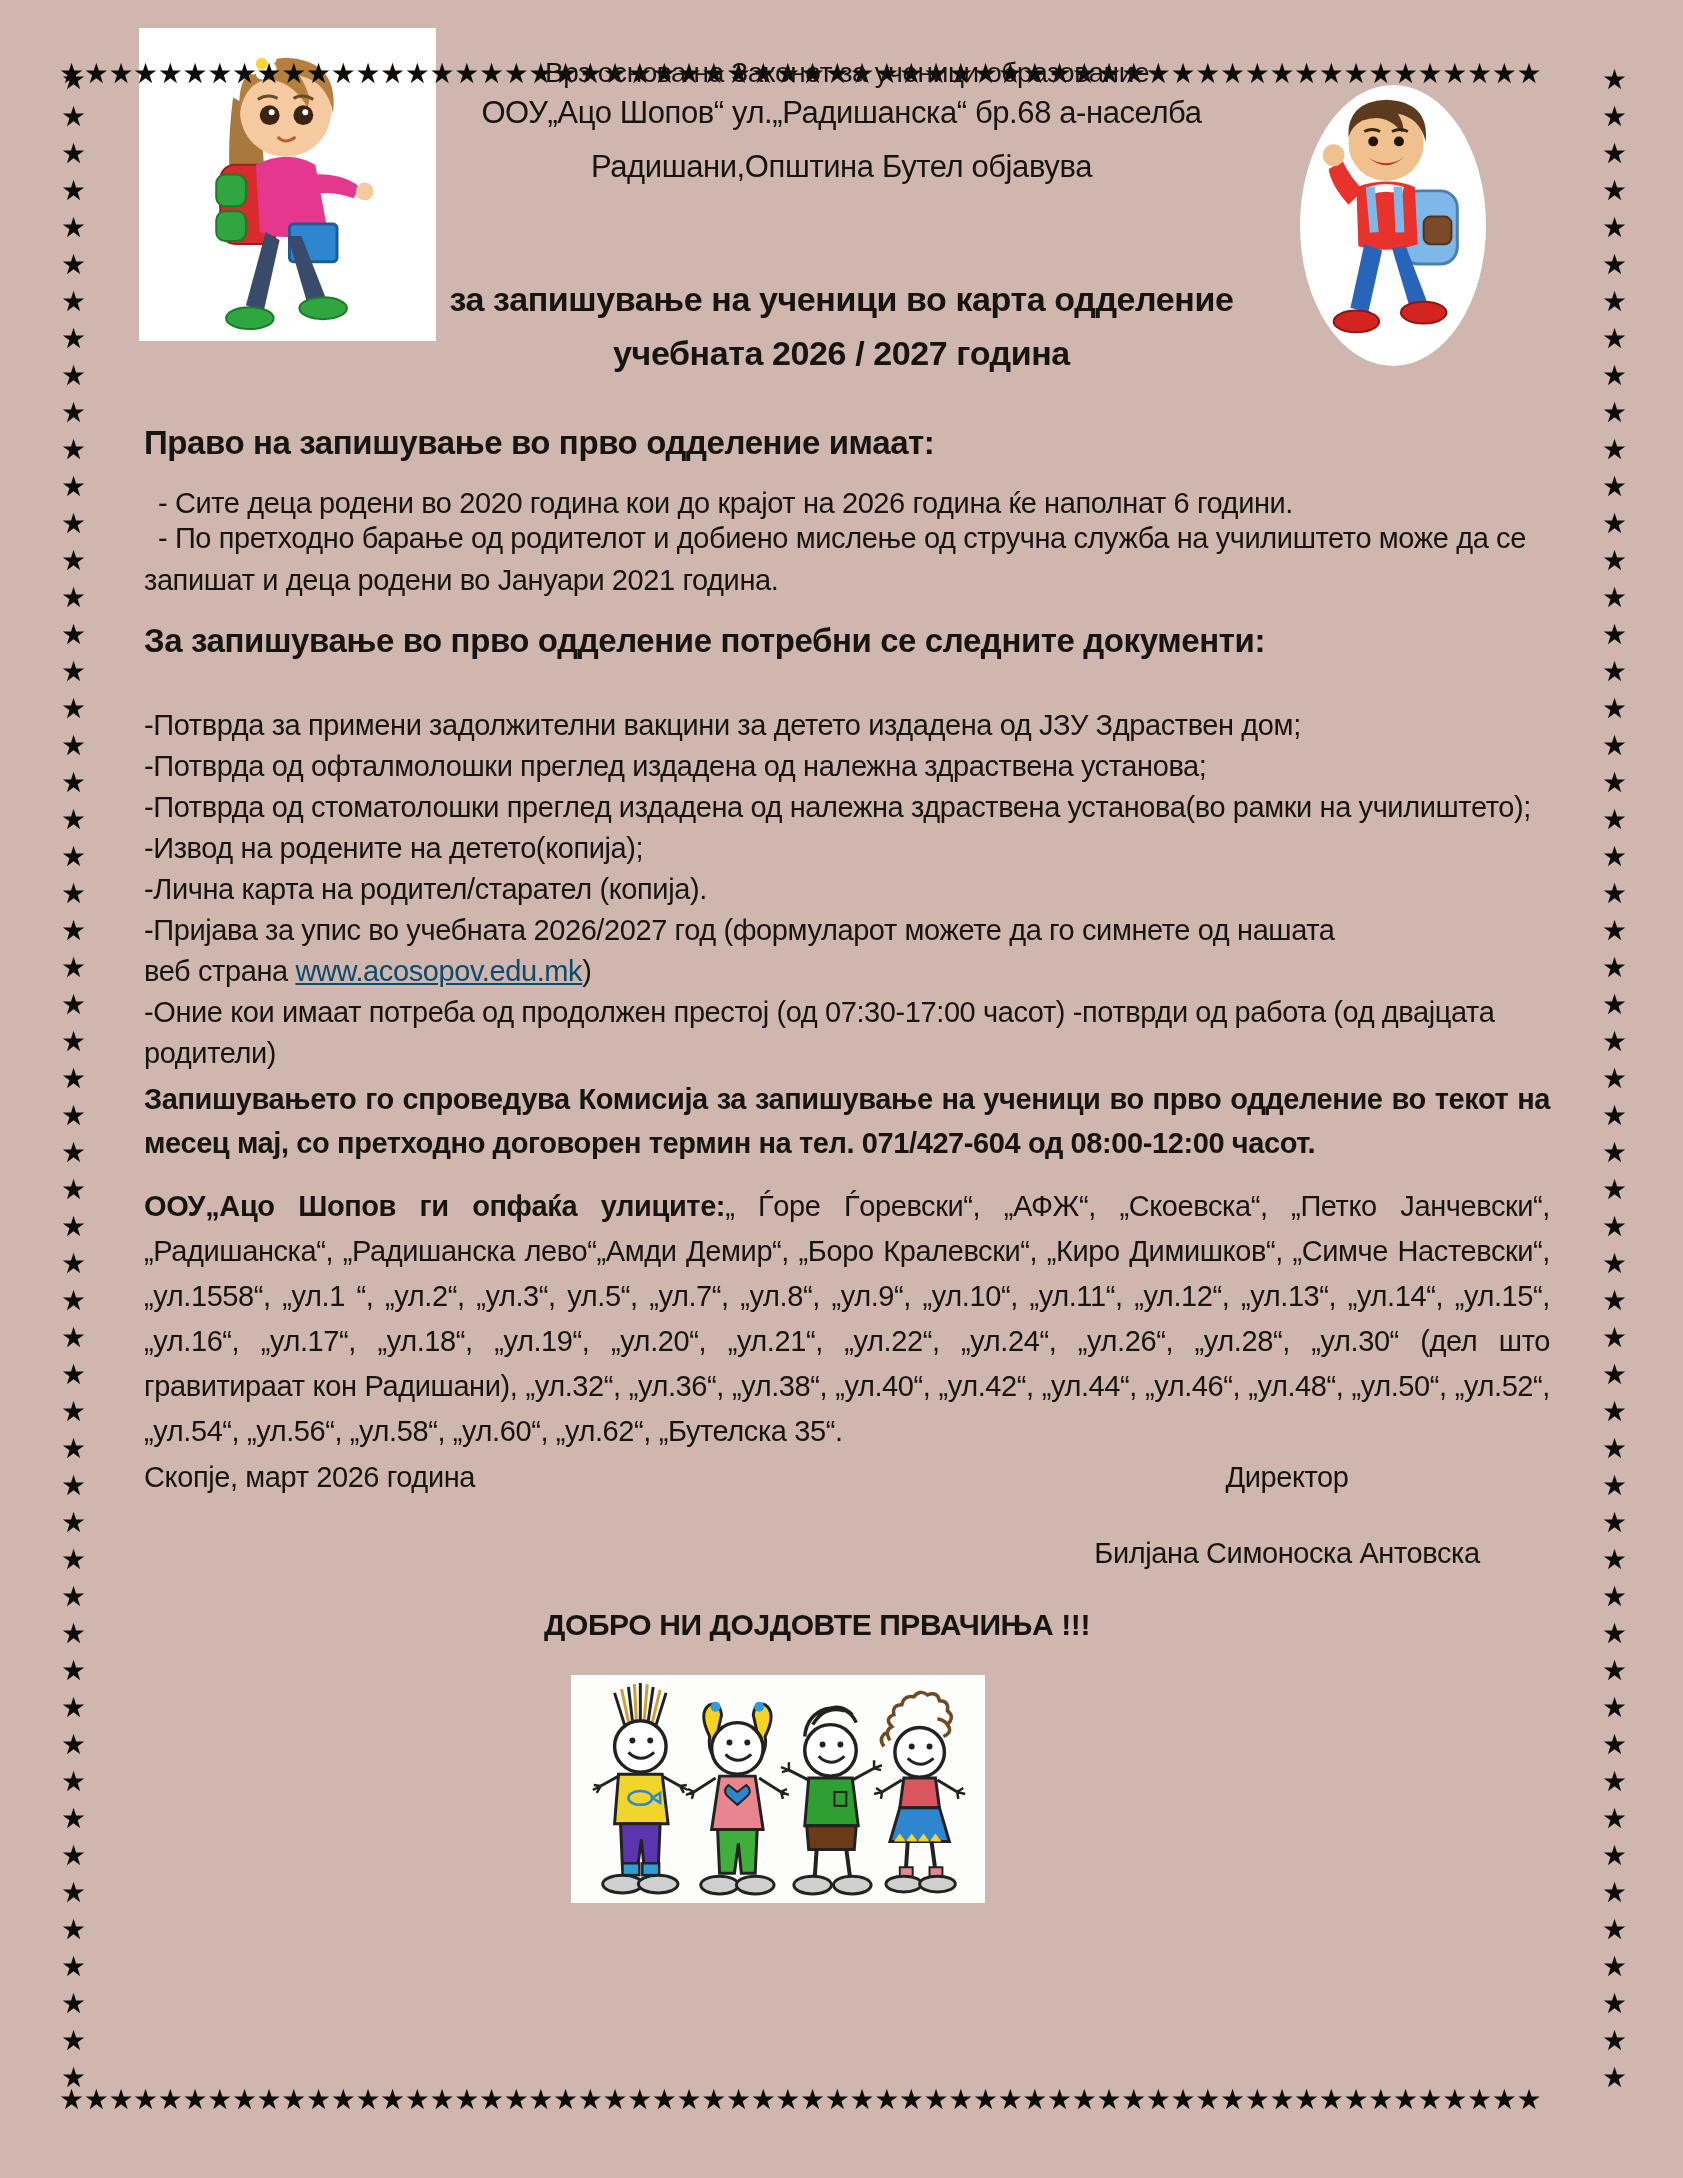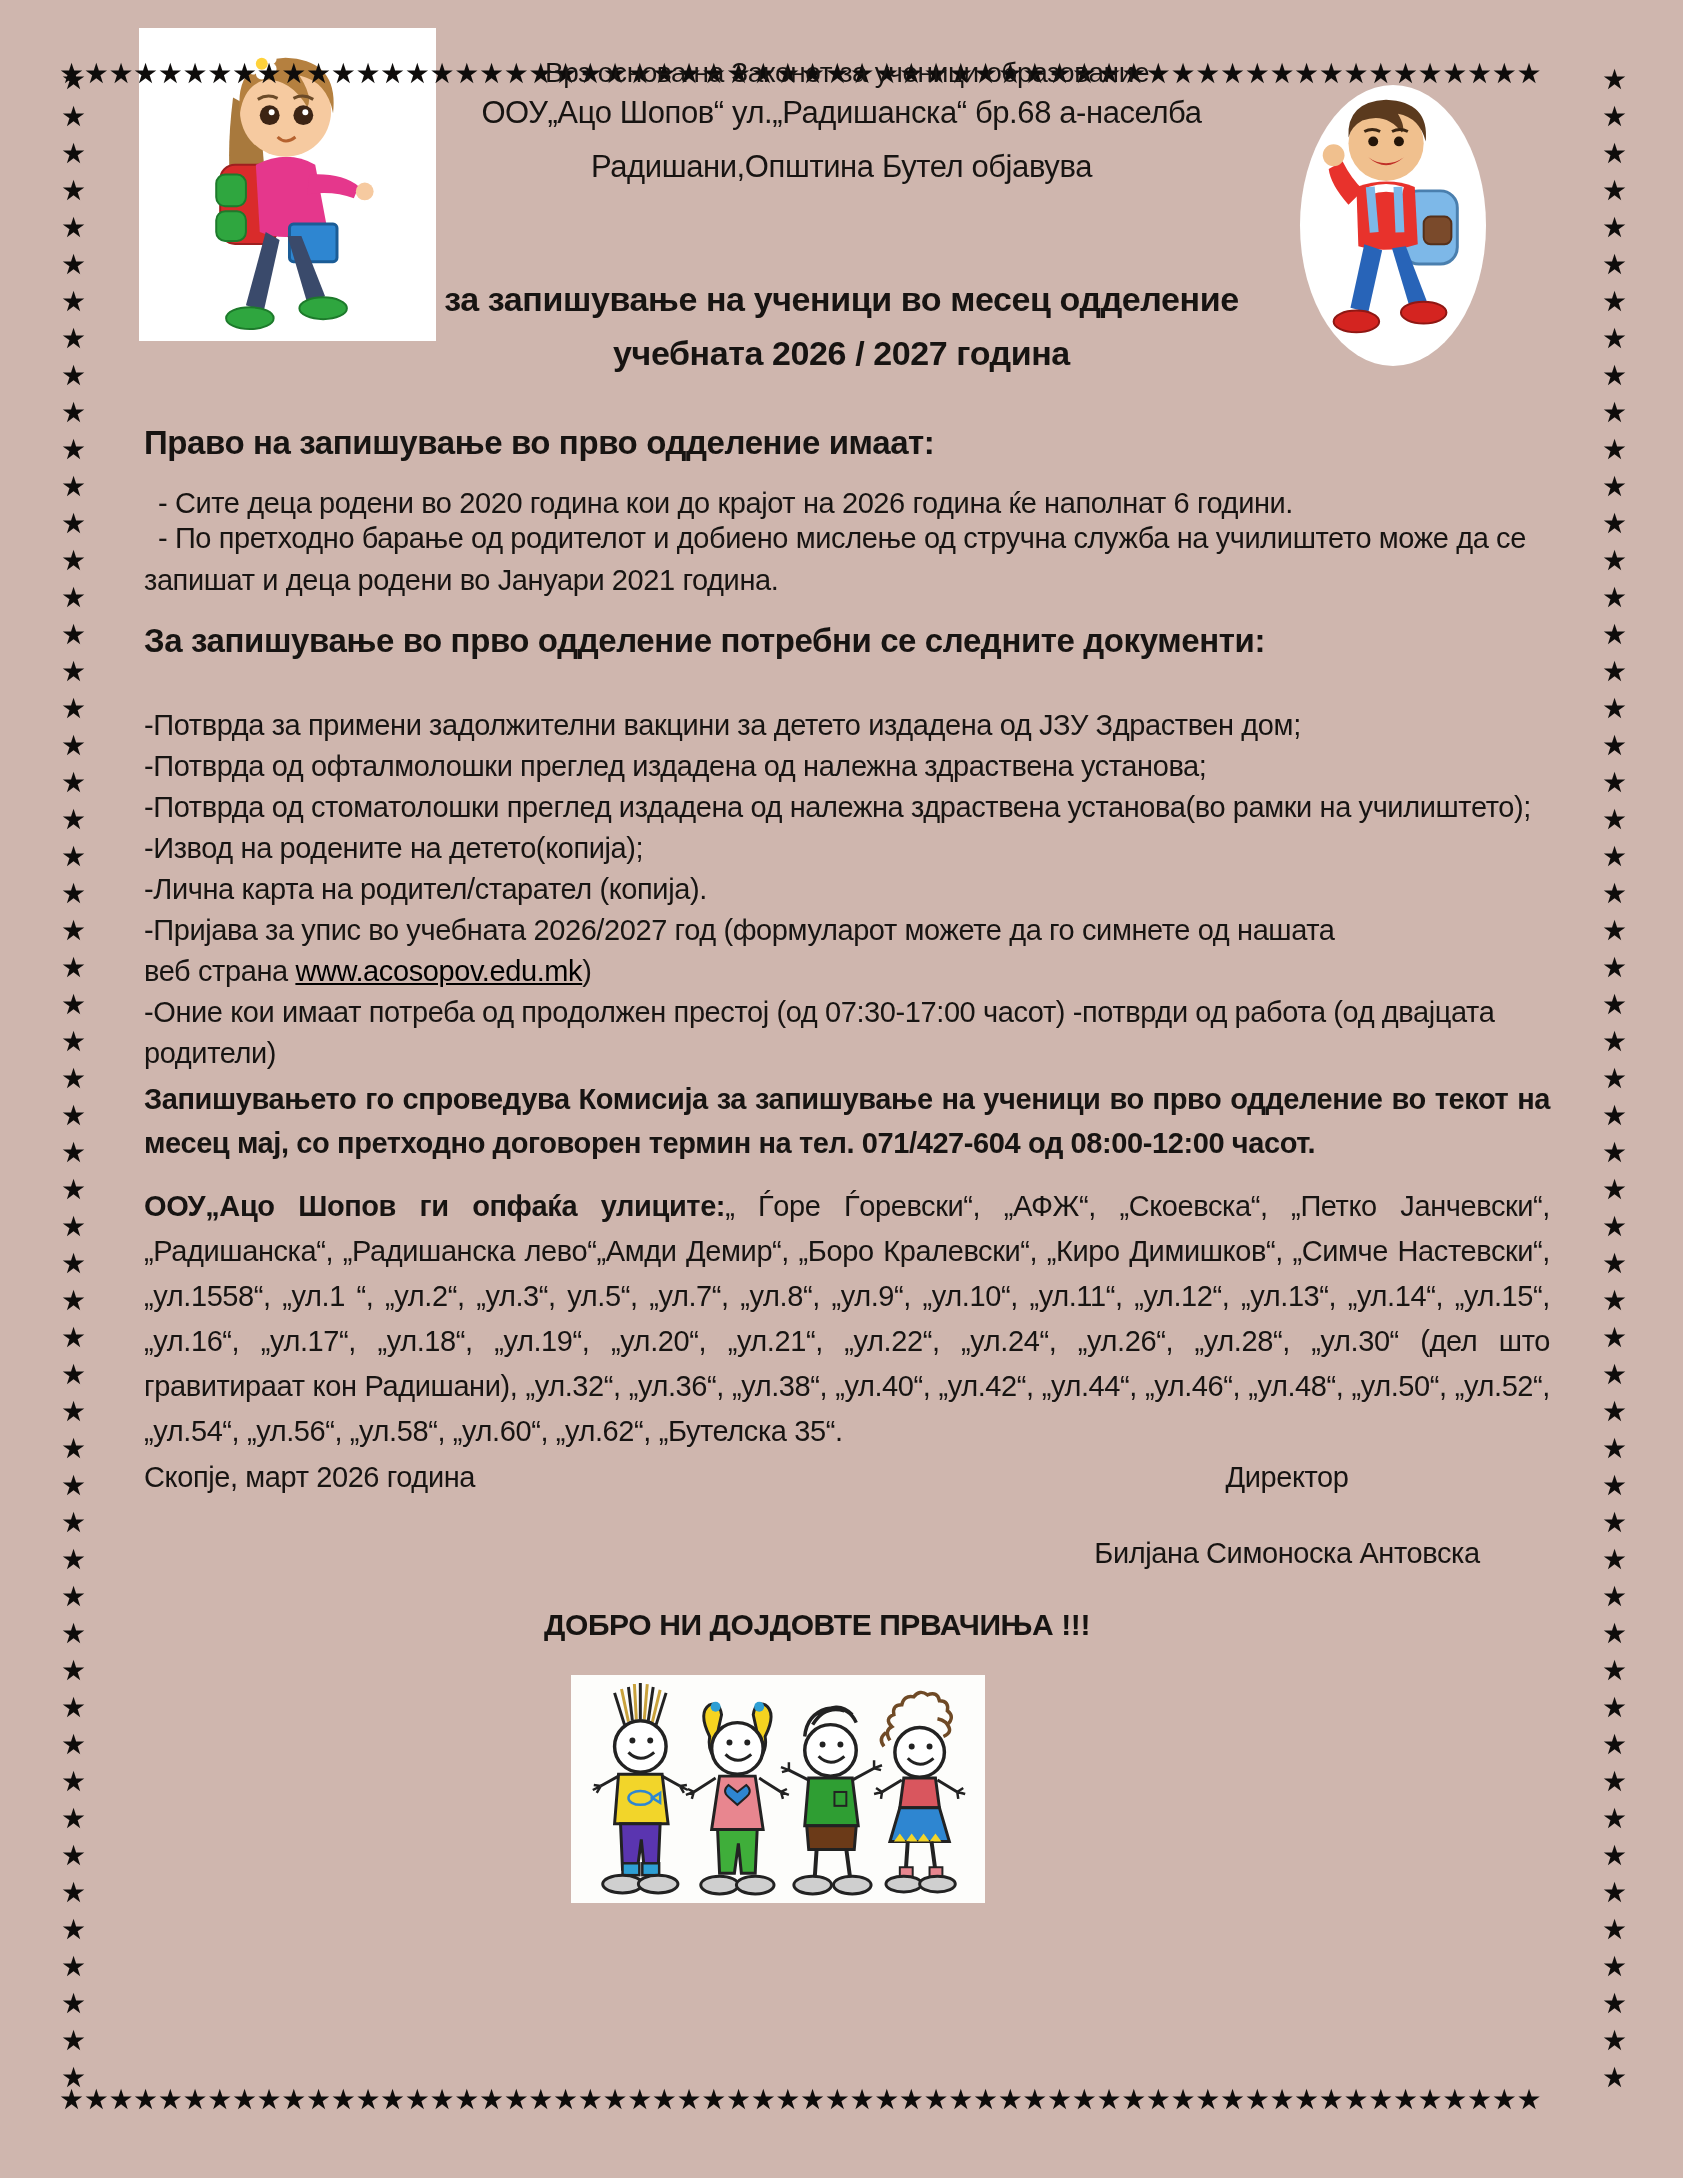--- a/index.html
+++ b/index.html
@@ -48,21 +48,21 @@
   .h1{font-size:33px;font-weight:bold;}
   .elig-head{top:424px;}
   .elig-item1{top:487px;font-size:29px;padding-left:14px;}
   .elig-item2{top:517px;font-size:29px;line-height:42px;}
   .elig-item2 .lead{padding-left:14px;}
   .docs-head{top:622px;}
   .doc-list{top:705px;font-size:29px;line-height:41px;}
   .note{top:1077px;font-size:29px;font-weight:bold;line-height:44px;text-align:justify;}
   .streets{top:1184px;font-size:29px;line-height:45px;text-align:justify;}
   .streets .bold{font-weight:bold;}
-  .link{color:#000000;text-decoration:underline;cursor:pointer;}
+  .link{color:#0c4a6e;text-decoration:underline;cursor:pointer;}
   
   .date-line{position:absolute;left:144px;top:1461px;font-size:29px;z-index:2;text-align:right;}
   .director-label{position:absolute;left:1102px;top:1461px;width:370px;text-align:center;font-size:29px;z-index:2;}
   .director-name{position:absolute;left:1084px;top:1537px;width:406px;text-align:center;font-size:29px;z-index:2;}
   .welcome{position:absolute;left:0;top:1608px;width:1634px;text-align:center;font-size:30px;font-weight:bold;z-index:2;}
 </style>
 </head>
 <body>
 
 <div class="page">
@@ -150,21 +150,21 @@
   </div>
 
   <div class="star-row top">★★★★★★★★★★★★★★★★★★★★★★★★★★★★★★★★★★★★★★★★★★★★★★★★★★★★★★★★★★★★</div>
   <div class="star-row bottom">★★★★★★★★★★★★★★★★★★★★★★★★★★★★★★★★★★★★★★★★★★★★★★★★★★★★★★★★★★★★</div>
   <div class="star-col left">★★★★★★★★★★★★★★★★★★★★★★★★★★★★★★★★★★★★★★★★★★★★★★★★★★★★★★★★</div>
   <div class="star-col right">★★★★★★★★★★★★★★★★★★★★★★★★★★★★★★★★★★★★★★★★★★★★★★★★★★★★★★★★</div>
 
   <div class="law-line">Врз основа на Законот за ученици образование</div>
   <div class="hdr-line school-line">ООУ„Ацо Шопов“ ул.„Радишанска“ бр.68 а-населба</div>
   <div class="hdr-line place-line">Радишани,Општина Бутел објавува</div>
-  <div class="hdr-line subtitle1">за запишување на ученици во месец одделение</div>
+  <div class="hdr-line subtitle1">за запишување на ученици во карта одделение</div>
   <div class="hdr-line subtitle2">учебната 2026 / 2027 година</div>
 
   <div class="content h1 elig-head">Право на запишување во прво одделение имаат:</div>
   <div class="content elig-item1">-  Сите деца родени во 2020 година кои до крајот на 2026 година  ќе наполнат 6 години.</div>
   <div class="content elig-item2"><span class="lead">-  По претходно барање од родителот и добиено мислење од стручна служба на училиштето може да се запишат и деца родени во Јануари 2021 година.</span></div>
 
   <div class="content h1 docs-head">За запишување во прво одделение потребни се следните документи:</div>
   <div class="content doc-list">
     <div>-Потврда за примени задолжителни вакцини за детето издадена од ЈЗУ Здраствен дом;</div>
     <div>-Потврда од офталмолошки преглед издадена од належна здраствена установа;</div>

